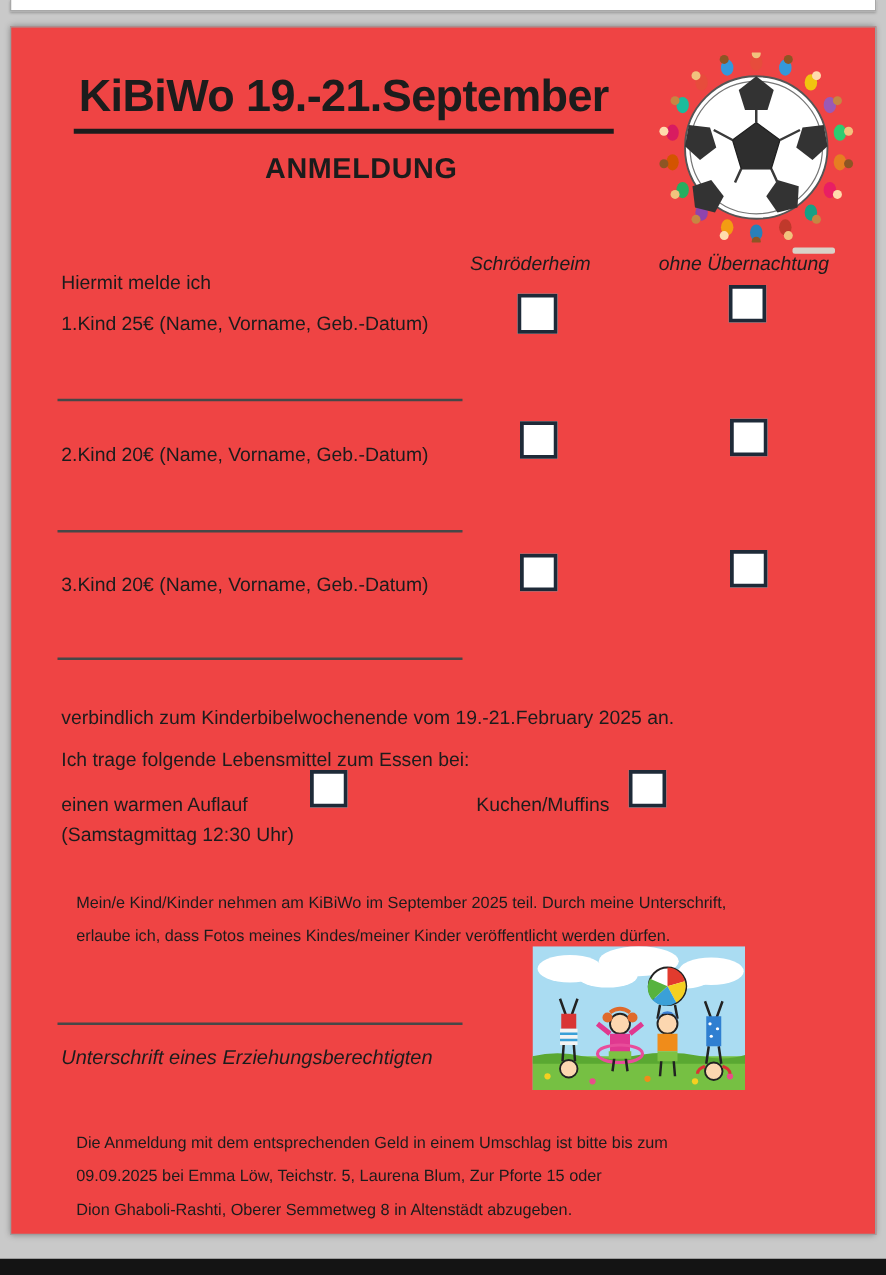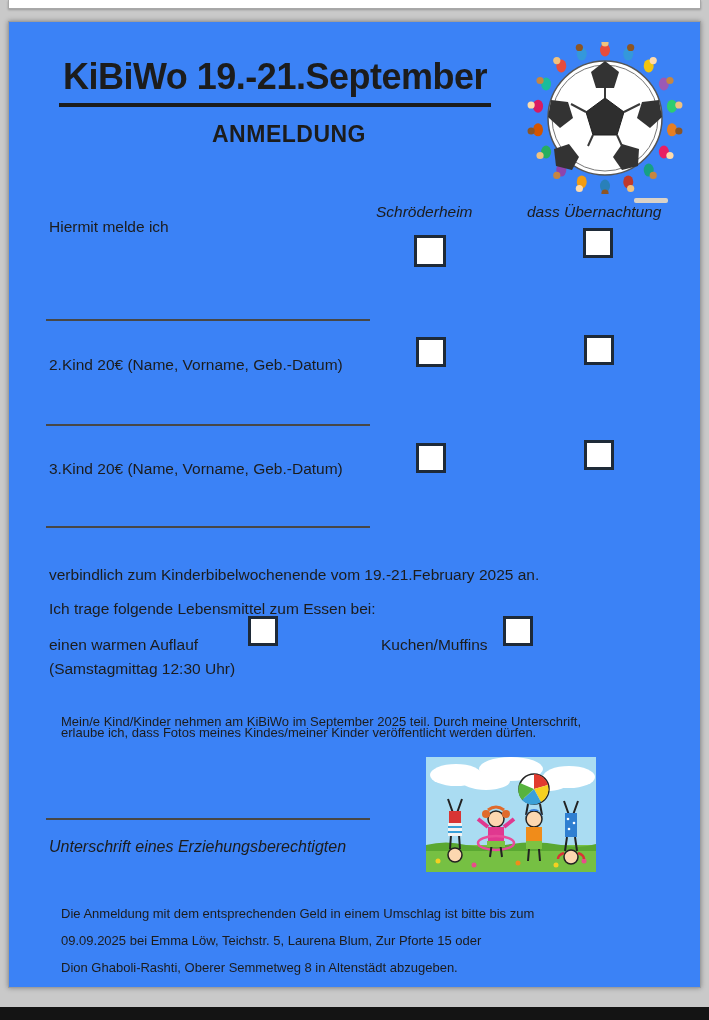--- a/index.html
+++ b/index.html
@@ -11,21 +11,21 @@
     overflow:hidden;
     color:#1c1c1c;
   }
   .prev-page-edge {
     position:absolute; left:8px; top:0; width:693px; height:9px;
     background:#fff; border:1px solid #a8a8a8; border-top:none;
     box-shadow:0 1px 2px rgba(0,0,0,.25);
   }
   .page {
     position:absolute; left:8px; top:21px; width:693px; height:967px;
-    background:#3b82f6; border:1px solid #9e9e9e;
+    background:#ef4444; border:1px solid #9e9e9e;
     box-shadow:0 0 5px rgba(0,0,0,.35);
   }
   .bottom-black-bar {
     position:absolute; left:0; bottom:0; width:709px; height:13px;
     background:#141414;
   }
   .abs { position:absolute; }
 
   .doc-title {
     left:50px; top:34px;
@@ -117,22 +117,23 @@
     <path d="M116,124 L100,128 L91,115 L100,102 L117,107 Z" fill="#333"></path>
     <path d="M50,128 L34,124 L32,107 L47,102 L57,115 Z" fill="#333"></path>
     <path d="M29,58 L46,60 L51,76 L38,86 L26,75 Z" fill="#333"></path>
 
     <path d="M83,56 L83,46 M102,70 L118,62 M95,93 L100,104 M71,93 L66,104 M64,70 L49,62" stroke="#3a3a3a" stroke-width="2" fill="none"></path>
   </svg>
   <div class="artist-mark"></div>
 
   <div class="abs label" style="left:40px; top:181px;">Hiermit melde ich</div>
   <div class="abs col-head" style="left:367px; top:181px;">Schröderheim</div>
-  <div class="abs col-head" style="left:518px; top:181px;">dass Übernachtung</div>
-
+  <div class="abs col-head" style="left:518px; top:181px;">ohne Übernachtung</div>
+
+  <div class="abs label" style="left:40px; top:214px;">1.Kind 25€ (Name, Vorname, Geb.-Datum)</div>
   <div class="checkbox" style="left:405px; top:213px; width:32px; height:32px;"></div>
   <div class="checkbox" style="left:574px; top:206px;"></div>
   <div class="write-line" style="left:37px; top:297px;"></div>
 
   <div class="abs label" style="left:40px; top:319px;">2.Kind 20€ (Name, Vorname, Geb.-Datum)</div>
   <div class="checkbox" style="left:407px; top:315px;"></div>
   <div class="checkbox" style="left:575px; top:313px;"></div>
   <div class="write-line" style="left:37px; top:402px;"></div>
 
   <div class="abs label" style="left:40px; top:423px;">3.Kind 20€ (Name, Vorname, Geb.-Datum)</div>
@@ -143,21 +144,21 @@
   <div class="abs label" style="left:40px; top:529px;">verbindlich zum Kinderbibelwochenende vom 19.-21.February 2025 an.</div>
 
   <div class="abs label" style="left:40px; top:563px;">Ich trage folgende Lebensmittel zum Essen bei:</div>
   <div class="abs label" style="left:40px; top:599px;">einen warmen Auflauf</div>
   <div class="checkbox" style="left:239px; top:594px;"></div>
   <div class="abs label" style="left:372px; top:599px;">Kuchen/Muffins</div>
   <div class="checkbox" style="left:494px; top:594px;"></div>
   <div class="abs label" style="left:40px; top:623px;">(Samstagmittag 12:30 Uhr)</div>
 
   <div class="abs para" style="left:40px; top:686px;">Mein/e Kind/Kinder nehmen am KiBiWo im September 2025 teil. Durch meine Unterschrift,</div>
-  <div class="abs para" style="left:40px; top:697px;">erlaube ich, dass Fotos meines Kindes/meiner Kinder veröffentlicht werden dürfen.</div>
+  <div class="abs para" style="left:40px; top:713px;">erlaube ich, dass Fotos meines Kindes/meiner Kinder veröffentlicht werden dürfen.</div>
 
   <div class="write-line" style="left:37px; top:796px;"></div>
   <div class="abs caption-italic" style="left:40px; top:816px;">Unterschrift eines Erziehungsberechtigten</div>
 
   <svg class="clipart" style="left:417px; top:735px;" width="170" height="115" viewBox="0 0 170 115">
     <rect x="0" y="0" width="170" height="115" fill="#aadcf2"></rect>
     <ellipse cx="30" cy="18" rx="26" ry="11" fill="#fff"></ellipse>
     <ellipse cx="85" cy="12" rx="32" ry="12" fill="#fff"></ellipse>
     <ellipse cx="143" cy="20" rx="26" ry="11" fill="#fff"></ellipse>
     <ellipse cx="60" cy="24" rx="24" ry="9" fill="#fff"></ellipse>

